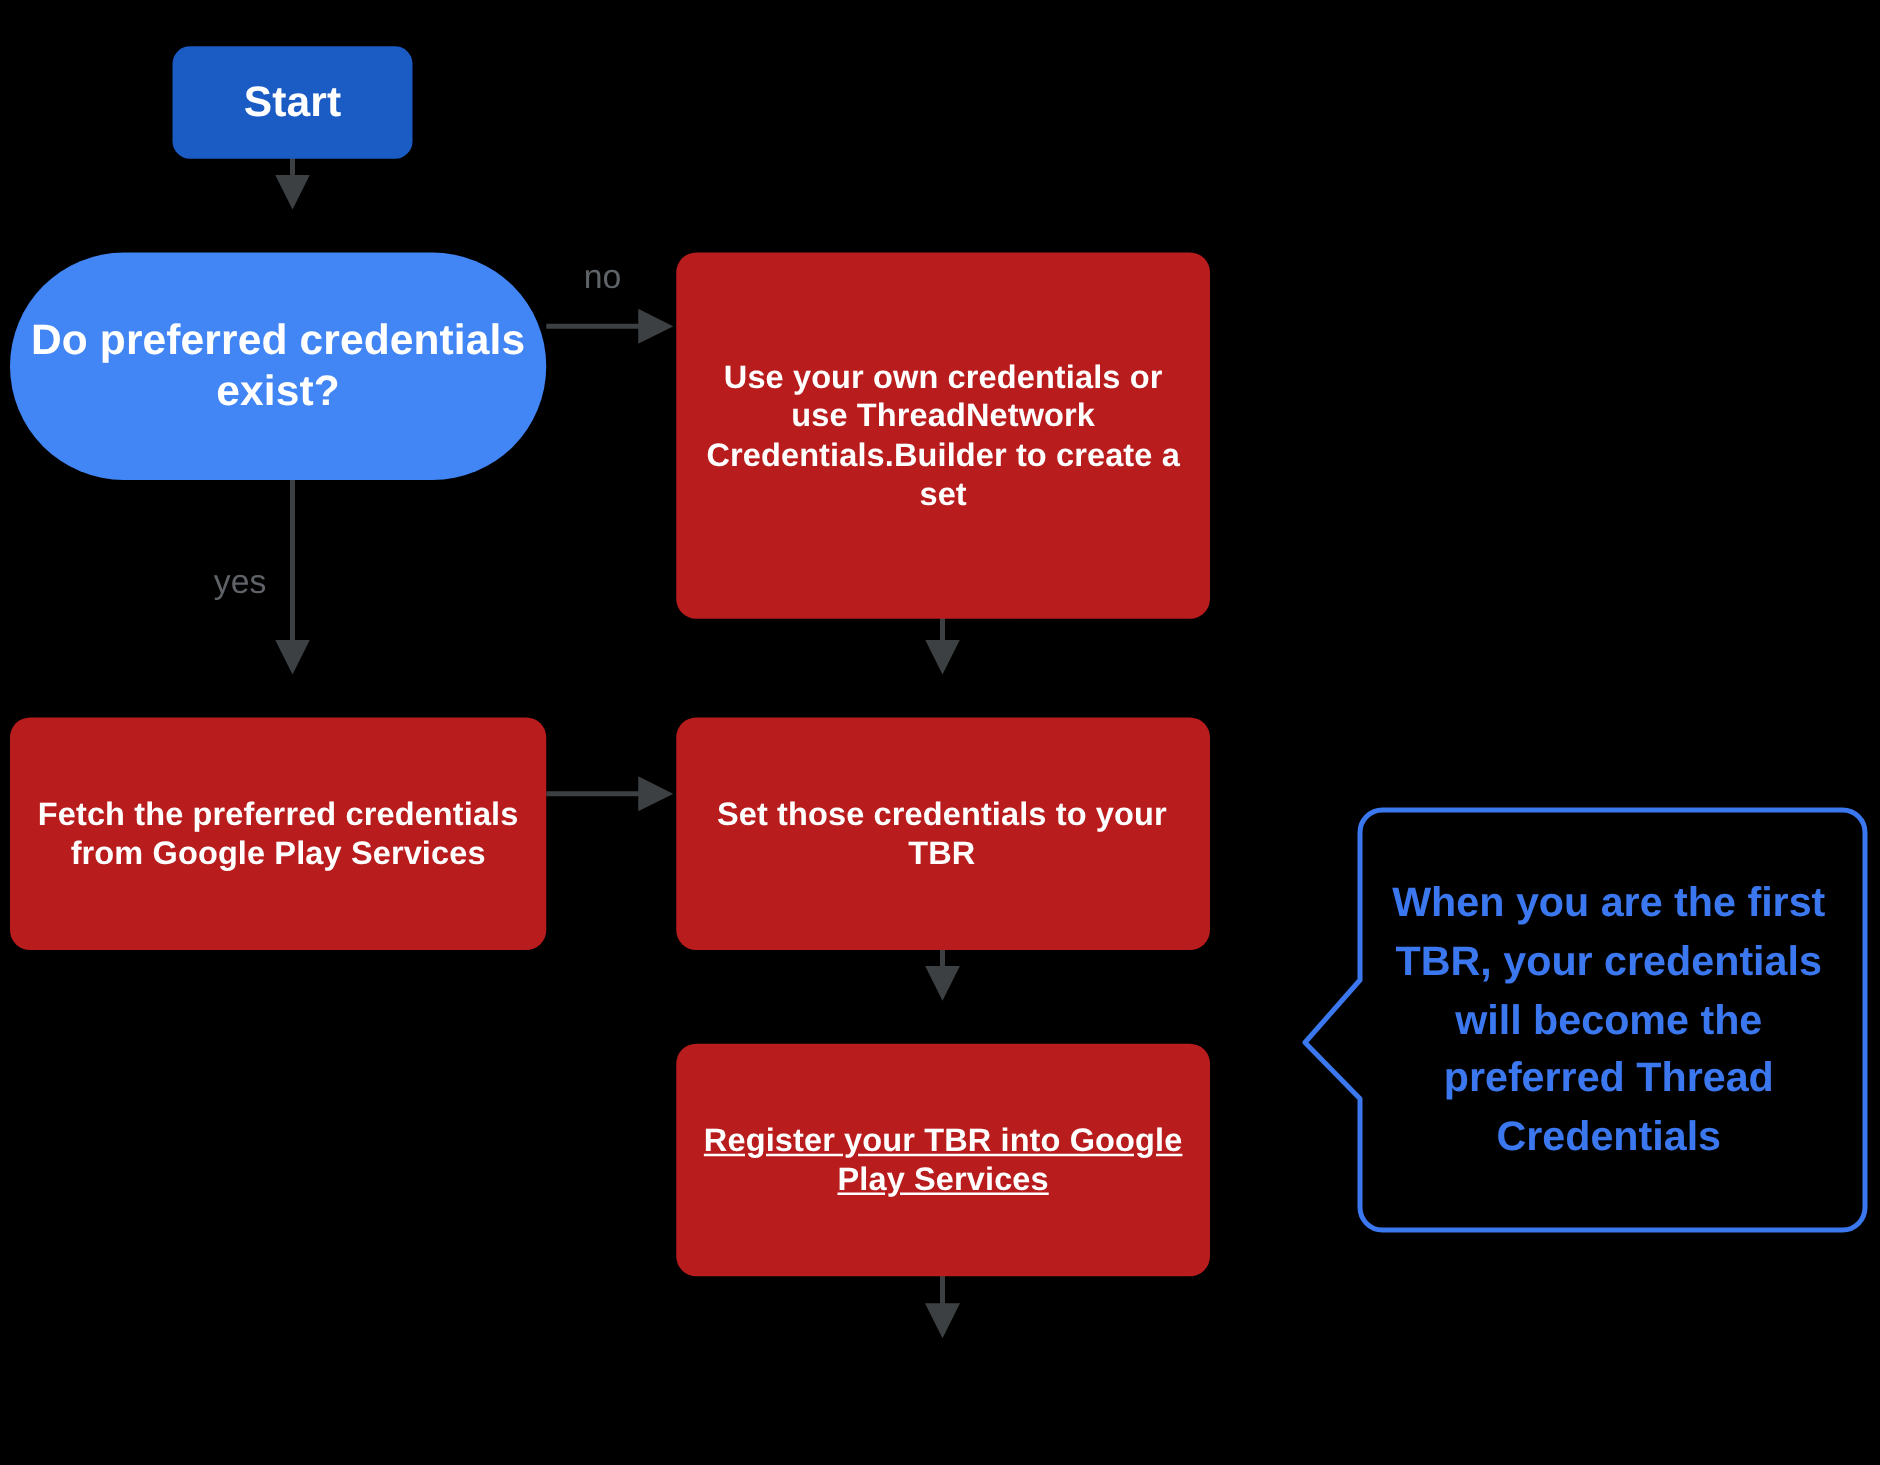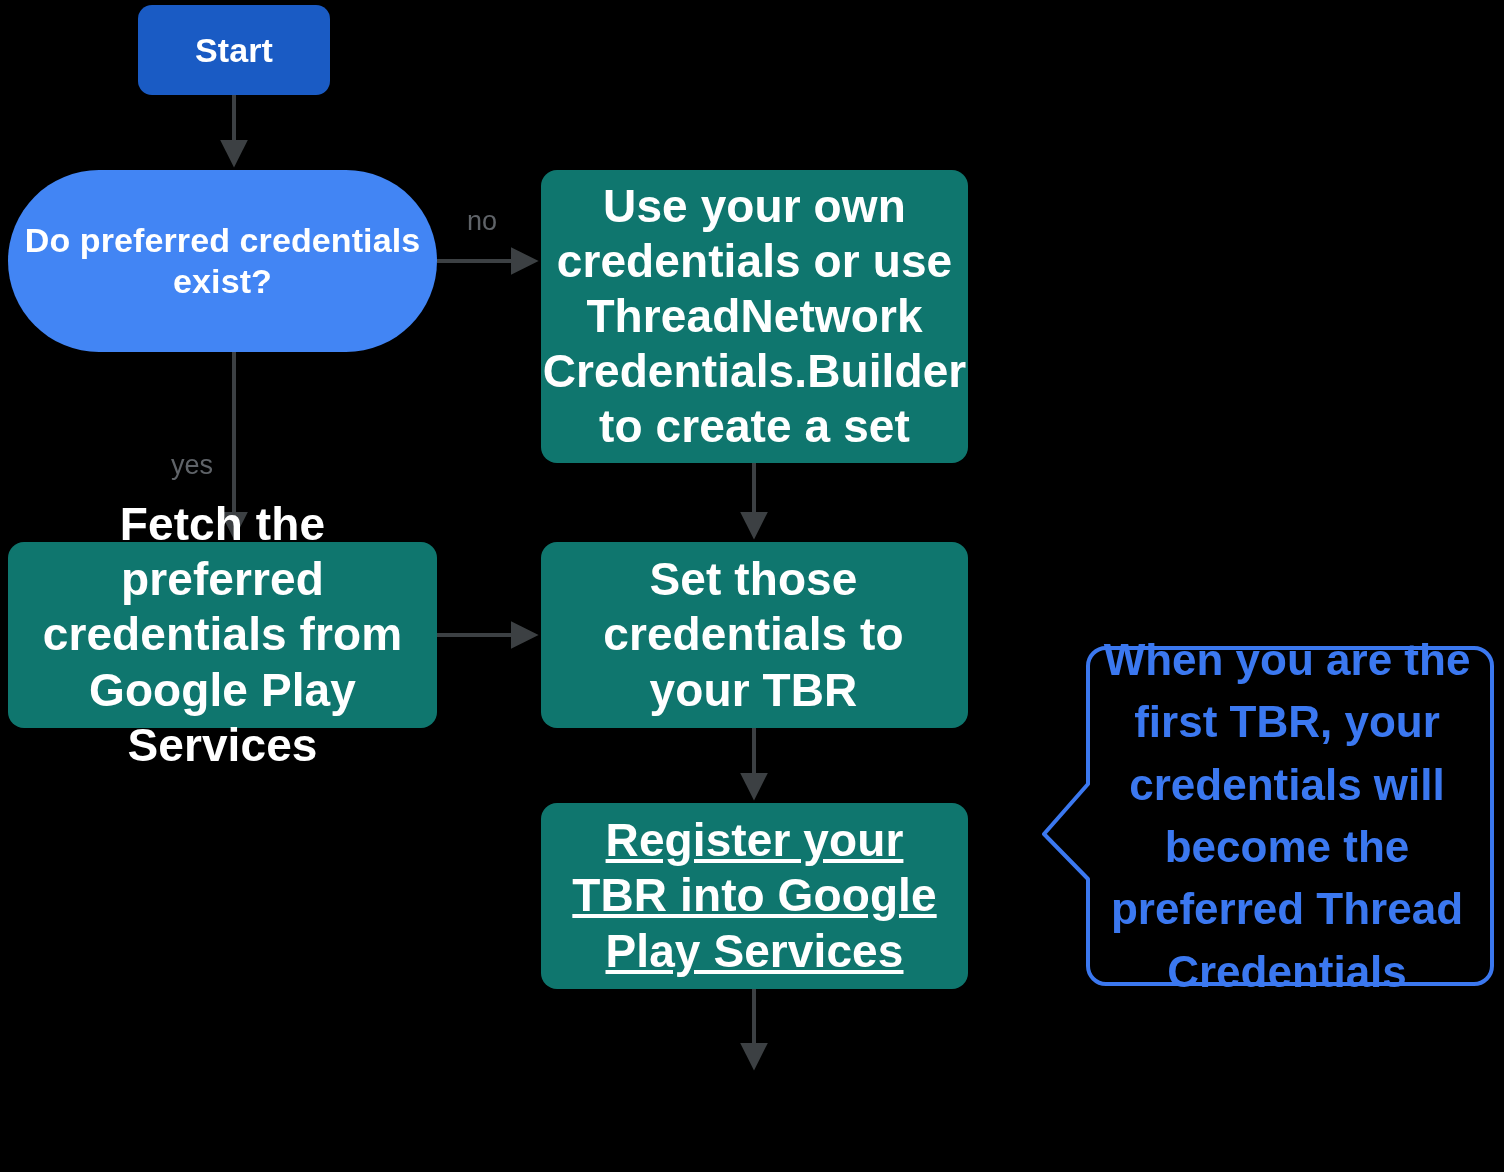--- a/index.html
+++ b/index.html
@@ -24,30 +24,31 @@
     align-items: center;
     justify-content: center;
     text-align: center;
     box-sizing: border-box;
     color: #ffffff;
     font-weight: 700;
     line-height: 1.20;
     letter-spacing: 0.1px;
     padding: 4px 14px;
     user-select: none;
+    margin-top: 32px;
   }
   .node.terminal {
     background: #1a5bc4;
     border-radius: 14px;
     font-size: 34px;
   }
   .node.process {
-    background: #0f766e;
+    background: #b91c1c;
     border-radius: 16px;
-    font-size: 46px;
+    font-size: 26px;
   }
   .node.decision {
     background: #4285f4;
     border-radius: 999px;
     font-size: 34px;
   }
 
   
   #node-start   { left: 138px; top: 5px;   width: 192px; height: 90px; }
   #node-decision{ left: 8px;   top: 170px; width: 429px; height: 182px; }
@@ -99,21 +100,21 @@
     top: 8px;
     width: 390px;
     height: 328px;
     display: flex;
     align-items: center;
     justify-content: center;
     text-align: center;
     color: #3b78f0;
     font-family: "Liberation Sans", sans-serif;
     font-weight: 700;
-    font-size: 44px;
+    font-size: 33px;
     line-height: 1.42;
     user-select: none;
   }
 </style>
 </head>
 <body>
 
 <div id="canvas">
 
   <svg id="connectors" viewBox="0 0 1504 1172" width="1504" height="1172" xmlns="http://www.w3.org/2000/svg">

